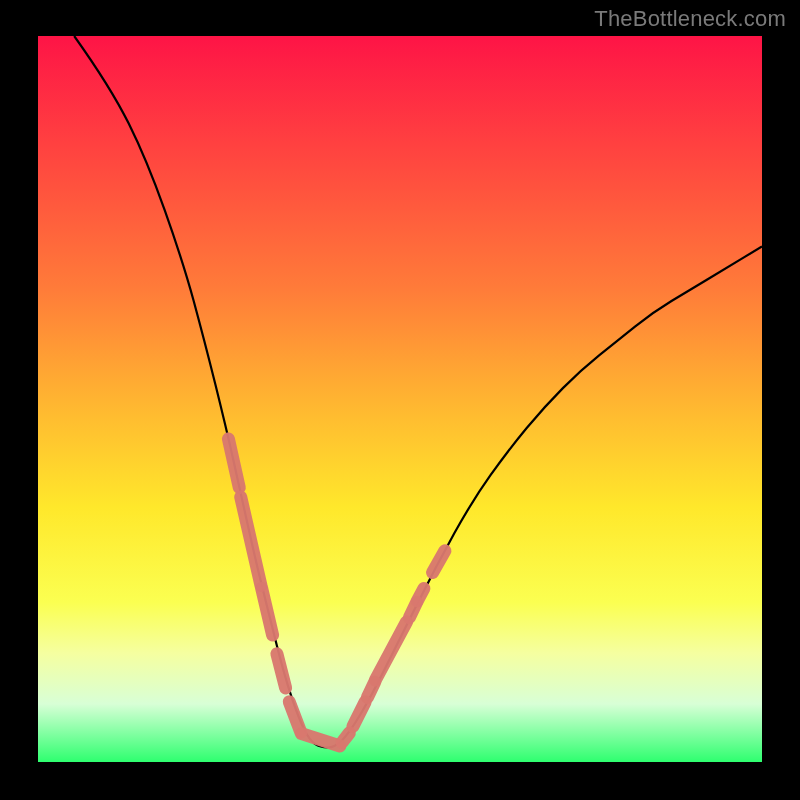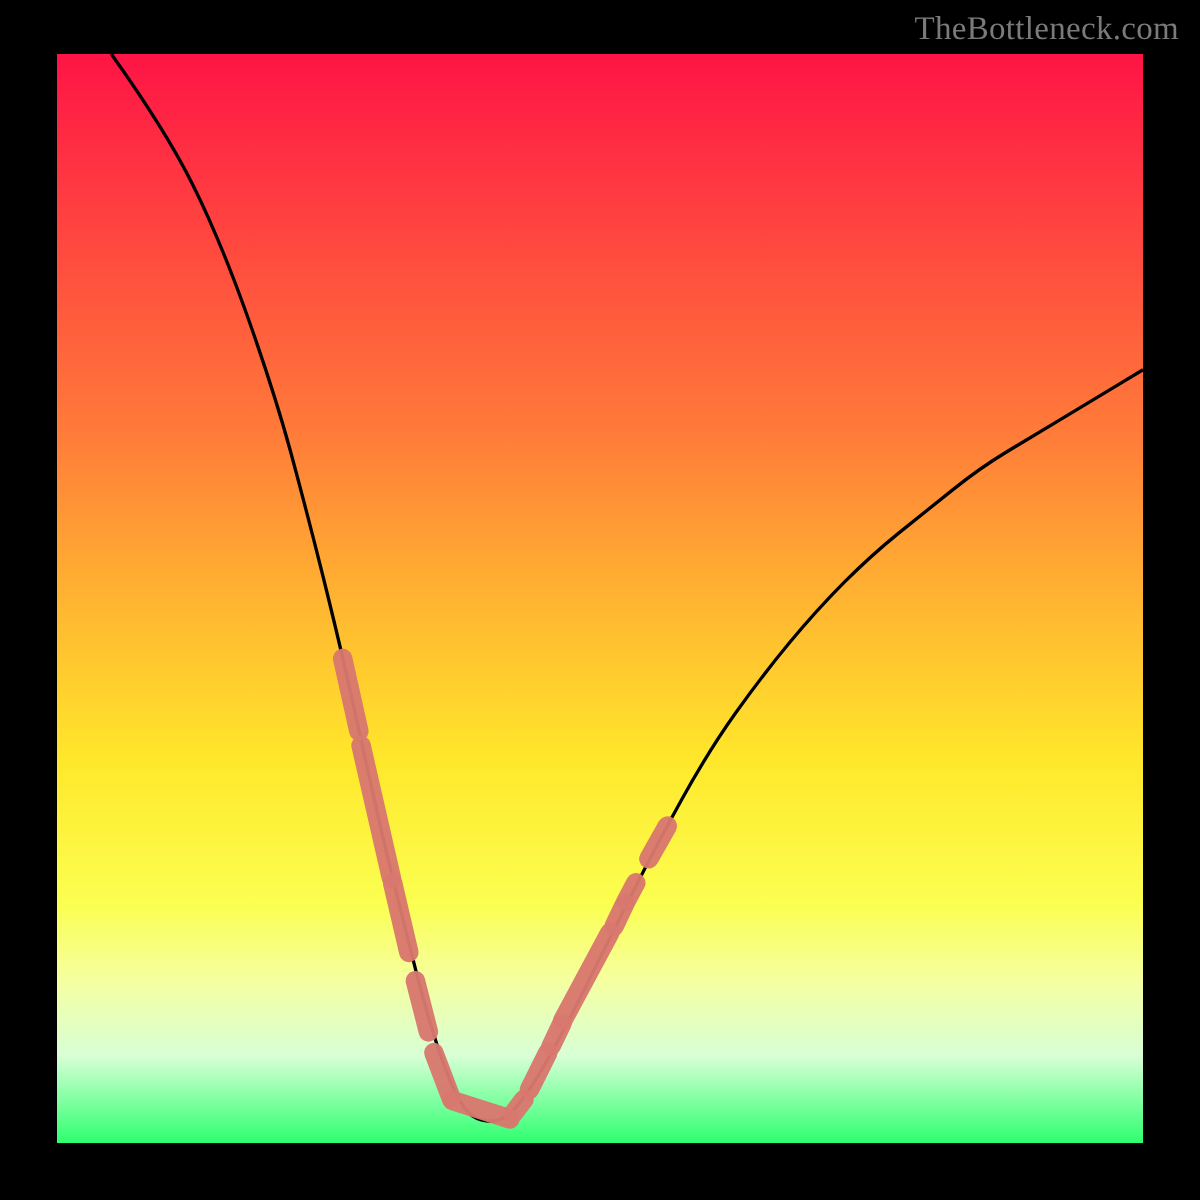--- a/index.html
+++ b/index.html
@@ -9,21 +9,20 @@
     height: 800px;
     overflow: hidden;
     background: #000;
     font-family: Arial, Helvetica, sans-serif;
   }
   .frame {
     position: absolute;
     left: 0; top: 0;
     width: 800px; height: 800px;
     background: #000;
-    font-family: Liberation Serif, serif;
   }
   .plot-area {
     position: absolute;
     left: 38px;
     top: 36px;
     width: 724px;
     height: 726px;
     background: linear-gradient(
       to bottom,
       #fe1446 0%,

